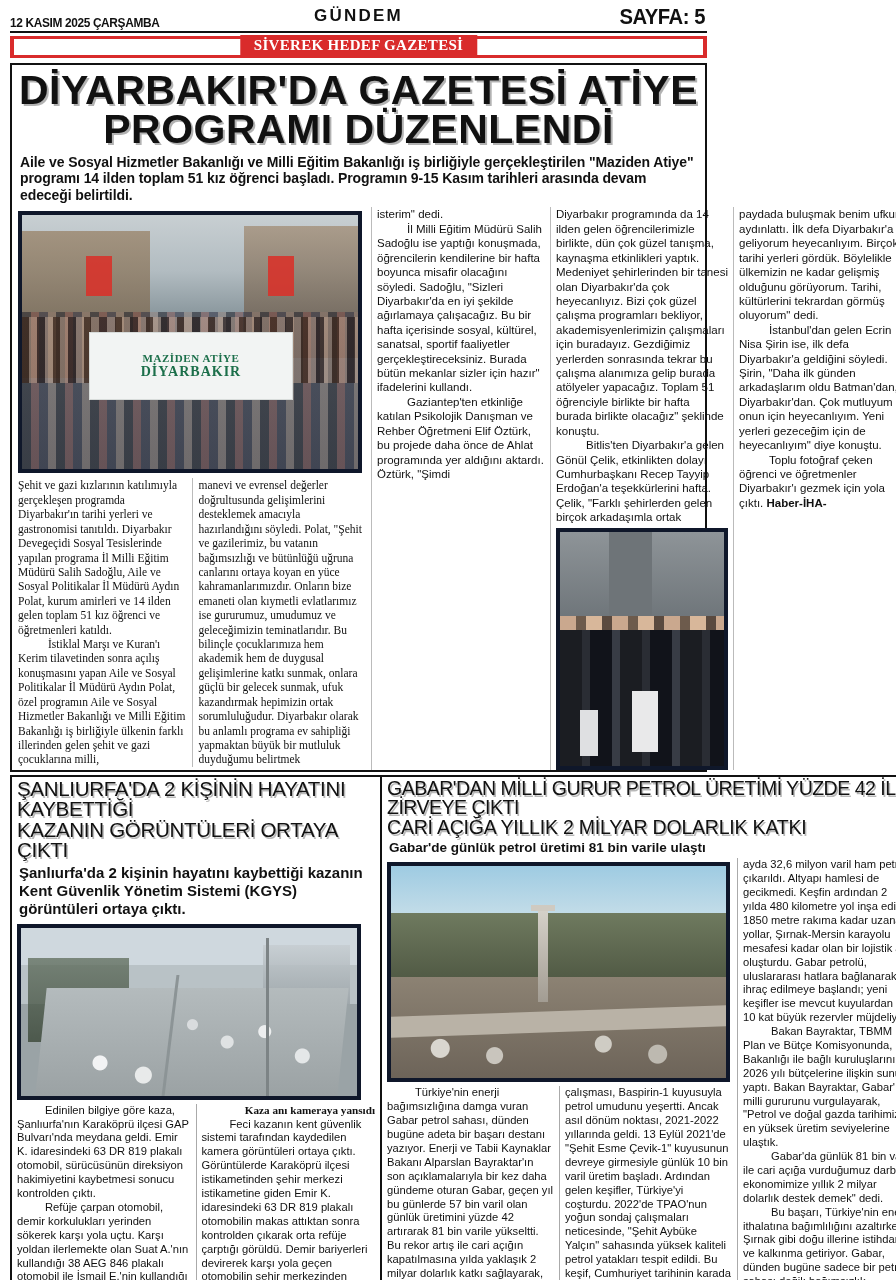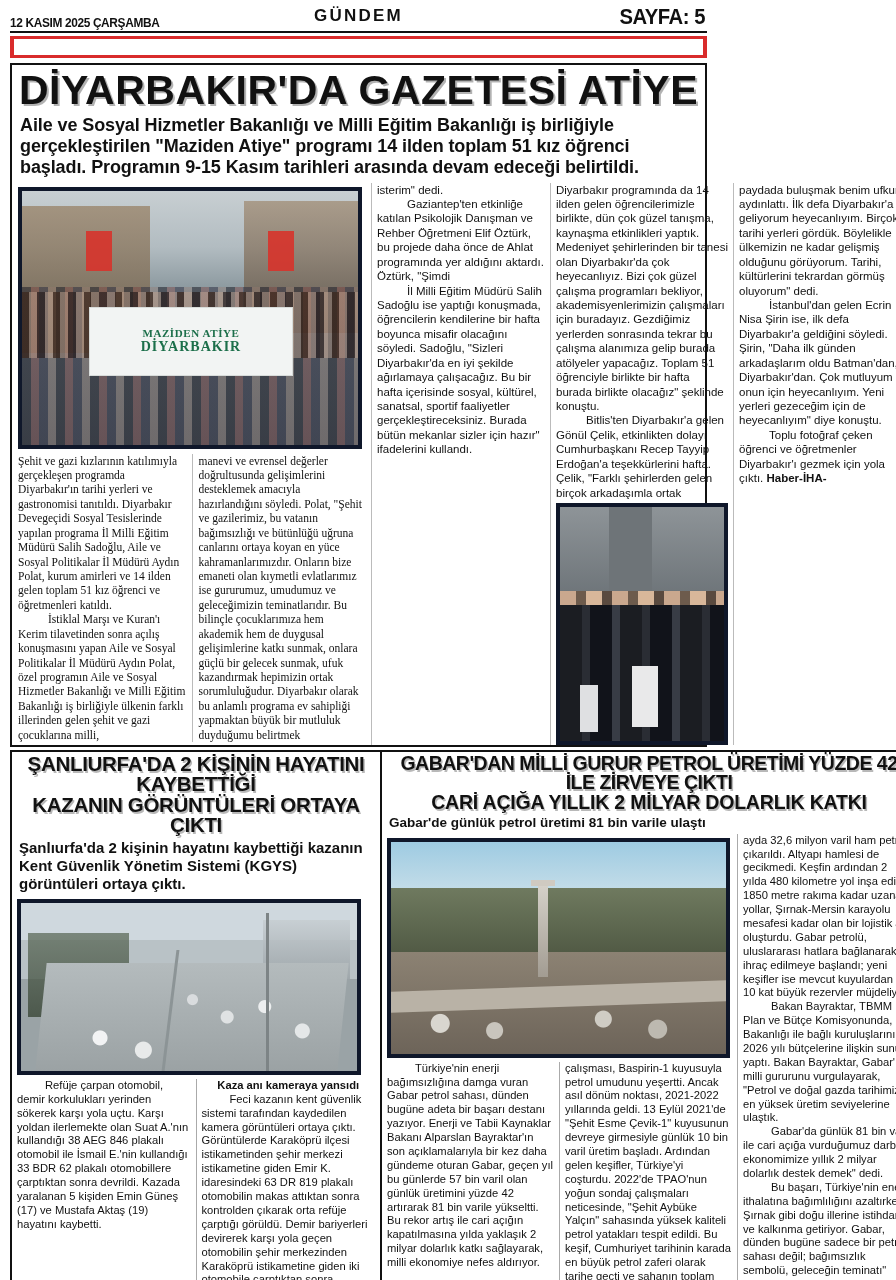--- a/index.html
+++ b/index.html
@@ -54,21 +54,21 @@
   
   .main-head{
     text-align:center;font-weight:bold;
     font-size:41px;line-height:0.95;letter-spacing:0.5px;
     padding:6px 6px 0 6px;
     text-shadow:2px 2px 0 rgba(0,0,0,0.30);
     font-stretch:condensed;
   }
   .main-head .l2{display:block;}
   .main-sub{
-    font-weight:bold;font-size:18px;line-height:1.18;
+    font-weight:bold;font-size:14px;line-height:1.18;
     padding:5px 8px 4px 8px;text-align:left;letter-spacing:-0.1px;
   }
 
   
   .top-body{display:flex;gap:0;padding:0 6px 0 6px;}
   .col{box-sizing:border-box;font-size:11.5px;line-height:1.255;text-align:left;}
   .col p{margin:0;}
   .col p.ind{text-indent:30px;}
   .colsep{width:1px;background:#bbbbbb;margin:0 5px;flex:none;}
 
@@ -144,21 +144,21 @@
     background:#b9b2a6;transform:skewY(-2deg);}
   .gb-trucks{position:absolute;left:4%;right:6%;bottom:4%;height:34%;
     background:
       radial-gradient(circle at 12% 70%, #d9d6cf 0 9px, transparent 10px),
       radial-gradient(circle at 30% 80%, #c9c5bd 0 8px, transparent 9px),
       radial-gradient(circle at 66% 64%, #cfccc4 0 8px, transparent 9px),
       radial-gradient(circle at 84% 78%, #bdb9b0 0 9px, transparent 10px);}
 
   
   .sec-head{
-    text-align:center;font-weight:bold;line-height:1.0;
+    font-weight:normal;line-height:1.0;
     letter-spacing:0.2px;
     text-shadow:1.5px 1.5px 0 rgba(0,0,0,0.28);
   }
   .sec-head .line{display:block;}
   .sec-lead{font-weight:bold;font-size:15px;line-height:1.2;padding:3px 2px 2px 2px;}
   .sec-lead2{font-weight:bold;font-size:13.5px;line-height:1.2;padding:3px 2px 2px 2px;}
 
   .bottom-wrap{display:flex;margin:3px 4px 0 4px;}
   .bl{width:372px;box-sizing:border-box;border:2px solid #111;padding:2px 5px 4px 5px;}
   .br{flex:1;box-sizing:border-box;border:2px solid #111;border-left:none;padding:2px 5px 4px 5px;}
@@ -179,26 +179,28 @@
     <div class="masthead-date">12 KASIM 2025 ÇARŞAMBA</div>
     <div class="masthead-section">GÜNDEM</div>
     <div class="masthead-page">SAYFA: 5</div>
   </div>
 
   <div class="rule-thick"></div>
 
   <div class="banner-wrap">
     <div class="banner-bar"></div>
     <div class="banner-inner"></div>
+    <div class="banner-label">SİVEREK HEDEF GAZETESİ</div>
   </div>
 
   <div class="frame" style="margin-top:3px;">
 
     <div class="main-head">
       <span class="l2">DİYARBAKIR'DA GAZETESİ ATİYE</span>
+      <span class="l2">PROGRAMI DÜZENLENDİ</span>
     </div>
 
     <div class="main-sub">Aile ve Sosyal Hizmetler Bakanlığı ve Milli Eğitim Bakanlığı iş birliğiyle gerçekleştirilen "Maziden Atiye" programı 14 ilden toplam 51 kız öğrenci başladı. Programın 9-15 Kasım tarihleri arasında devam edeceği belirtildi.</div>
 
     <div class="top-body">
 
       <div style="width:348px;flex:none;">
         <div class="photo photo-group">
           <div class="pg-sky"></div>
             <div class="pg-build"></div>
@@ -221,22 +223,22 @@
           <div class="col" style="width:170px;">
             <p>manevi ve evrensel değerler doğrultusunda gelişimlerini desteklemek amacıyla hazırlandığını söyledi. Polat, "Şehit ve gazilerimiz, bu vatanın bağımsızlığı ve bütünlüğü uğruna canlarını ortaya koyan en yüce kahramanlarımızdır. Onların bize emaneti olan kıymetli evlatlarımız ise gururumuz, umudumuz ve geleceğimizin teminatlarıdır. Bu bilinçle çocuklarımıza hem akademik hem de duygusal gelişimlerine katkı sunmak, onlara güçlü bir gelecek sunmak, ufuk kazandırmak hepimizin ortak sorumluluğudur. Diyarbakır olarak bu anlamlı programa ev sahipliği yapmaktan büyük bir mutluluk duyduğumu belirtmek</p>
           </div>
         </div>
       </div>
 
       <div class="colsep"></div>
 
       <div class="col" style="width:168px;flex:none;">
         <p>isterim" dedi.</p>
+        <p class="ind">İl Milli Eğitim Müdürü Salih Sadoğlu ise yaptığı konuşmada, öğrencilerin kendilerine bir hafta boyunca misafir olacağını söyledi. Sadoğlu, "Sizleri Diyarbakır'da en iyi şekilde ağırlamaya çalışacağız. Bu bir hafta içerisinde sosyal, kültürel, sanatsal, sportif faaliyetler gerçekleştireceksiniz. Burada bütün mekanlar sizler için hazır" ifadelerini kullandı.</p>
         <p class="ind">Gaziantep'ten etkinliğe katılan Psikolojik Danışman ve Rehber Öğretmeni Elif Öztürk, bu projede daha önce de Ahlat programında yer aldığını aktardı. Öztürk, "Şimdi</p>
-        <p class="ind">İl Milli Eğitim Müdürü Salih Sadoğlu ise yaptığı konuşmada, öğrencilerin kendilerine bir hafta boyunca misafir olacağını söyledi. Sadoğlu, "Sizleri Diyarbakır'da en iyi şekilde ağırlamaya çalışacağız. Bu bir hafta içerisinde sosyal, kültürel, sanatsal, sportif faaliyetler gerçekleştireceksiniz. Burada bütün mekanlar sizler için hazır" ifadelerini kullandı.</p>
       </div>
 
       <div class="colsep"></div>
 
       <div style="width:172px;flex:none;">
         <div class="col">
           <p>Diyarbakır programında da 14 ilden gelen öğrencilerimizle birlikte, dün çok güzel tanışma, kaynaşma etkinlikleri yaptık. Medeniyet şehirlerinden bir tanesi olan Diyarbakır'da çok heyecanlıyız. Bizi çok güzel çalışma programları bekliyor, akademisyenlerimizin çalışmaları için buradayız. Gezdiğimiz yerlerden sonrasında tekrar bu çalışma alanımıza gelip burada atölyeler yapacağız. Toplam 51 öğrenciyle birlikte bir hafta burada birlikte olacağız" şeklinde konuştu.</p>
           <p class="ind">Bitlis'ten Diyarbakır'a gelen Gönül Çelik, etkinlikten dolayı Cumhurbaşkanı Recep Tayyip Erdoğan'a teşekkürlerini hafta. Çelik, "Farklı şehirlerden gelen birçok arkadaşımla ortak</p>
         </div>
         <div class="photo photo-audience">
@@ -274,25 +276,26 @@
           <div class="kg-trees"></div>
           <div class="kg-blds"></div>
         <div class="kg-road"></div>
           <div class="kg-div"></div>
           <div class="kg-cars"></div>
           <div class="kg-pole"></div>
       </div>
 
       <div style="display:flex;">
         <div class="small-col" style="width:175px;">
+          <p class="ind">Edinilen bilgiye göre kaza, Şanlıurfa'nın Karaköprü ilçesi GAP Bulvarı'nda meydana geldi. Emir K. idaresindeki 63 DR 819 plakalı otomobil, sürücüsünün direksiyon hakimiyetini kaybetmesi sonucu kontrolden çıktı.</p>
           <p class="ind">Refüje çarpan otomobil, demir korkulukları yerinden sökerek karşı yola uçtu. Karşı yoldan ilerlemekte olan Suat A.'nın kullandığı 38 AEG 846 plakalı otomobil ile İsmail E.'nin kullandığı 33 BDR 62 plakalı otomobillere çarptıktan sonra devrildi. Kazada yaralanan 5 kişiden Emin Güneş (17) ve Mustafa Aktaş (19) hayatını kaybetti.</p>
         </div>
         <div class="divider-v"></div>
         <div class="small-col" style="width:175px;">
-          <p class="bold-lead" style="text-align:center;">Kaza anı kameraya yansıdı</p>
+          <p class="bold-lead" style="text-align:right;font-family:Liberation Serif, serif;">Kaza anı kameraya yansıdı</p>
           <p class="ind">Feci kazanın kent güvenlik sistemi tarafından kaydedilen kamera görüntüleri ortaya çıktı. Görüntülerde Karaköprü ilçesi istikametinden şehir merkezi istikametine giden Emir K. idaresindeki 63 DR 819 plakalı otomobilin makas attıktan sonra kontrolden çıkarak orta refüje çarptığı görüldü. Demir bariyerleri devirerek karşı yola geçen otomobilin şehir merkezinden Karaköprü istikametine giden iki otomobile çarptıktan sonra devrildiği gözlendi.</p>
 
         </div>
       </div>
     </div>
 
     <div class="br">
       <div class="sec-head">
         <span class="line" style="font-size:19.5px;letter-spacing:-0.5px;">GABAR'DAN MİLLİ GURUR PETROL ÜRETİMİ YÜZDE 42 İLE ZİRVEYE ÇIKTI</span>
         <span class="line" style="font-size:19.5px;letter-spacing:-0.2px;">CARİ AÇIĞA YILLIK 2 MİLYAR DOLARLIK KATKI</span>

